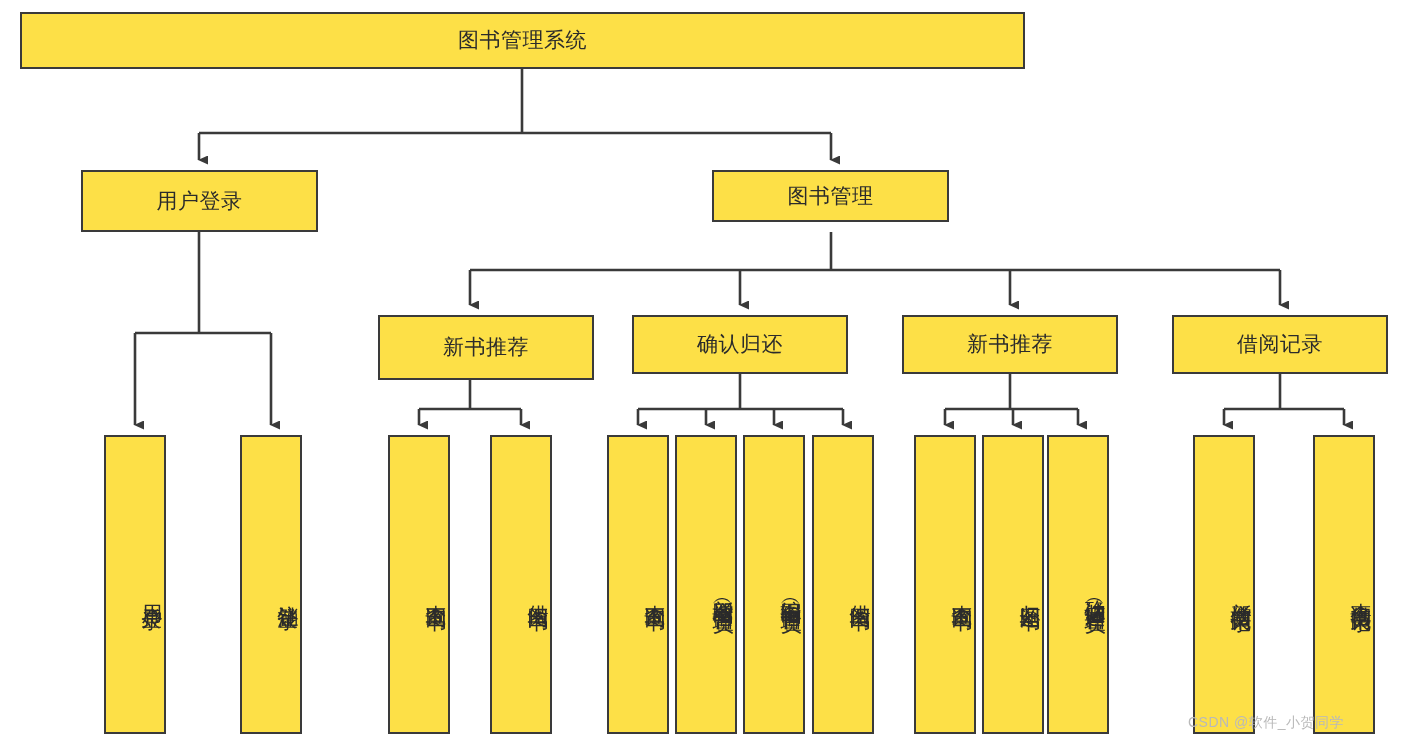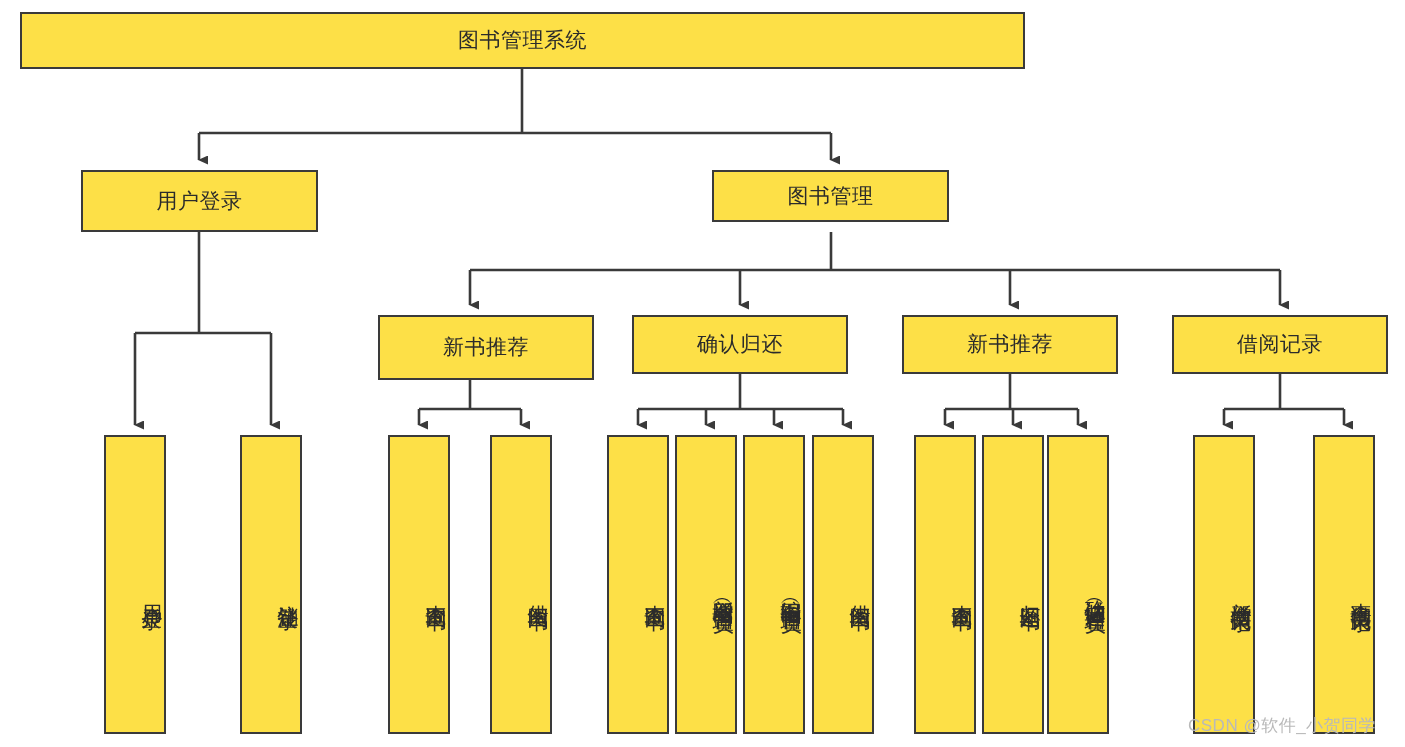--- a/index.html
+++ b/index.html
@@ -53,21 +53,21 @@
   }
   .node.vert span {
     writing-mode: vertical-rl;
     text-orientation: upright;
     display: block;
   }
   .watermark {
     position: absolute;
     left: 1188px;
     top: 714px;
-    font-size: 17px;
+    font-size: 14px;
     color: #b9b9b9;
     letter-spacing: 0.5px;
     white-space: nowrap;
     font-family: "Liberation Sans", "DejaVu Sans", sans-serif;
   }
 </style>
 </head>
 <body>
 
 <div id="canvas">

